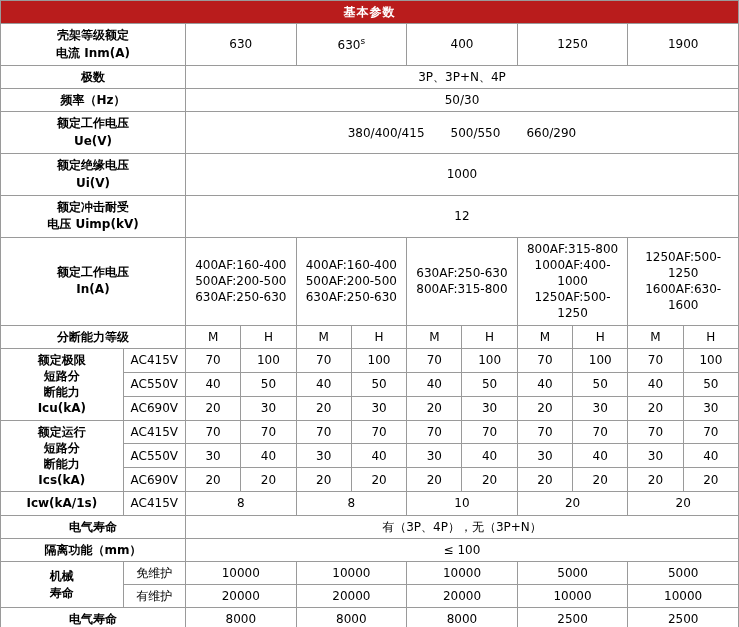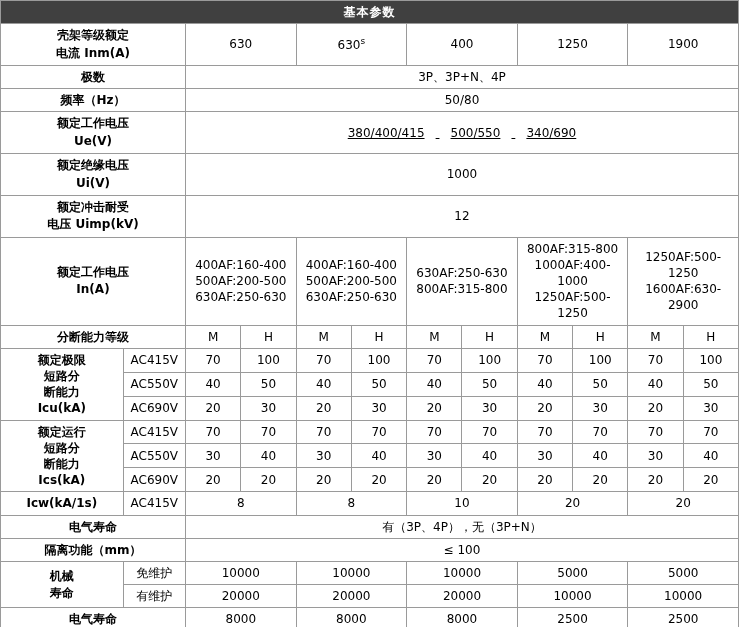--- a/index.html
+++ b/index.html
@@ -19,42 +19,42 @@
   }
   table.spec td{
     border:1px solid #9a9a9a;
     text-align:center;
     vertical-align:middle;
     padding:3px 2px;
     line-height:1.35;
     font-size:12px;
   }
   .title{
-    background:#404040;
+    background:#b91c1c;
     color:#ffffff;
     font-size:14px;
     font-weight:bold;
     letter-spacing:1px;
     padding:7px 0;
     border:1px solid #1c9e8e;
   }
   .rowhead{
     font-weight:bold;
     font-size:12px;
     padding:4px 3px;
   }
   .rowhead.two{line-height:1.45;border-radius:16px;}
   .subhead{font-size:11.5px;}
   .rangecell{
     text-align:left;
     padding-left:10px;
     font-size:11.5px;
     line-height:1.5;
   }
-  .volt-cell span{display:inline-block;text-decoration:underline;}
+  .volt-cell span{display:inline-block;}
   .volt-cell .gap{width:26px;}
   .sup{font-size:9px;vertical-align:super;}
   .num{font-size:12px;}
   .small{font-size:11px;margin-top:35px;}
 </style>
 </head>
 <body>
 
 <div class="sheet">
   <table class="spec">
@@ -90,30 +90,30 @@
       <td class="num" colspan="2">1900</td>
     </tr>
 
     <tr>
       <td class="rowhead" colspan="2">极数</td>
       <td colspan="10">3P、3P+N、4P</td>
     </tr>
 
     <tr>
       <td class="rowhead" colspan="2">频率（Hz）</td>
-      <td colspan="10">50/80</td>
+      <td colspan="10">50/30</td>
     </tr>
 
     <tr>
       <td class="rowhead two" colspan="2">
         <span>额定工作电压</span><br>
         <span>Ue(V)</span>
       </td>
       <td class="volt-cell" colspan="10">
-        <span>380/400/415</span><span class="gap">&nbsp;</span><span>500/550</span><span class="gap">&nbsp;</span><span>340/690</span>
+        <span>380/400/415</span><span class="gap">&nbsp;</span><span>500/550</span><span class="gap">&nbsp;</span><span>660/290</span>
       </td>
     </tr>
 
     <tr>
       <td class="rowhead two" colspan="2">
         <span>额定绝缘电压</span><br>
         <span>Ui(V)</span>
       </td>
       <td colspan="10">1000</td>
     </tr>
@@ -145,21 +145,21 @@
         <span>630AF:250-630</span><br>
         <span>800AF:315-800</span>
       </td>
       <td class="rangecell" colspan="2">
         <span>800AF:315-800</span><br>
         <span>1000AF:400-1000</span><br>
         <span>1250AF:500-1250</span>
       </td>
       <td class="rangecell" colspan="2">
         <span>1250AF:500-1250</span><br>
-        <span>1600AF:630-2900</span>
+        <span>1600AF:630-1600</span>
       </td>
     </tr>
 
     <tr>
       <td class="rowhead" colspan="2">分断能力等级</td>
       <td>M</td>
       <td>H</td>
       <td>M</td>
       <td>H</td>
       <td>M</td>

